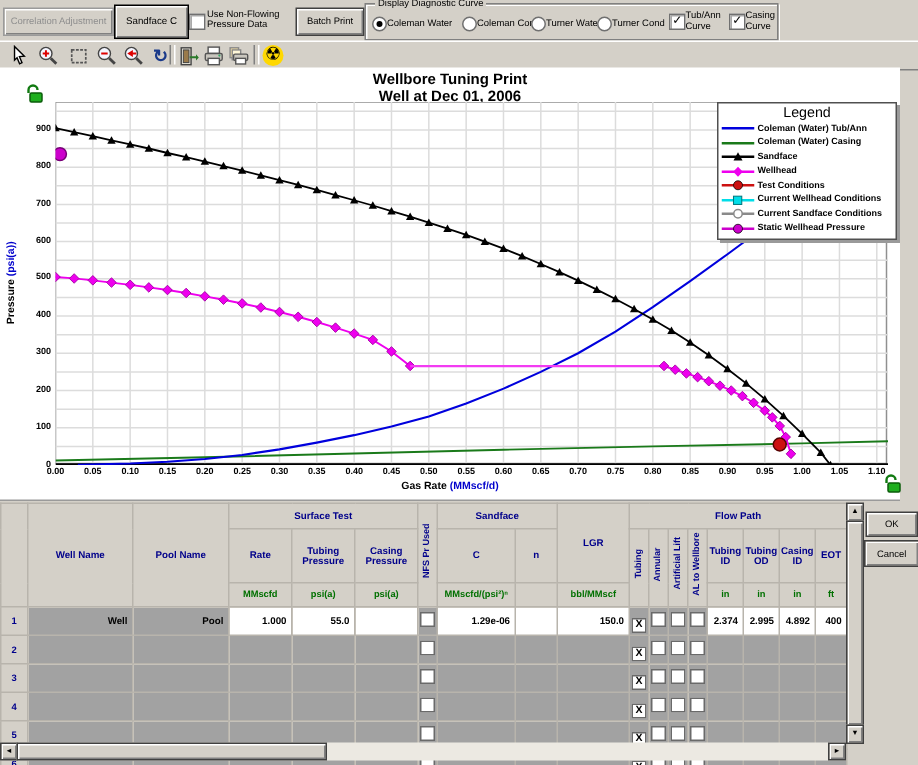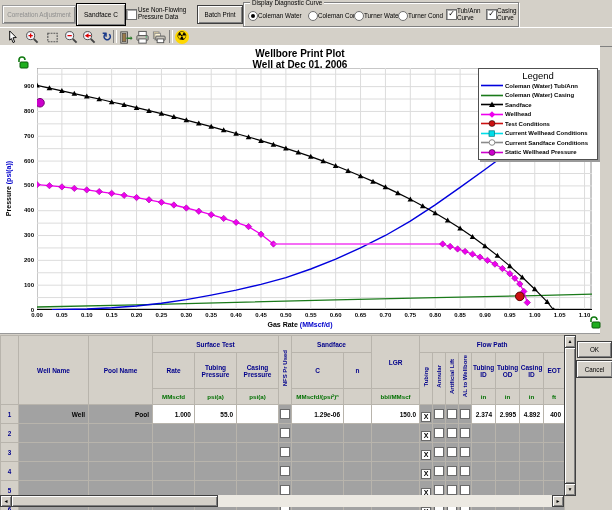--- a/index.html
+++ b/index.html
@@ -185,21 +185,21 @@
           <rect x="5.5" y="9.5" width="7" height="4" fill="#fff" stroke="#555"></rect>
         </svg>
       </span>
       <div class="tbsep" style="left: 169px;"></div>
       <span class="tbicon" style="left: 174px;">
         <span class="radglyph">☢</span>
       </span>
     </div>
 
   <div id="chartpanel">
-    <div id="chart-title">Wellbore Print Plot</div>
+    <div id="chart-title">Wellbore Tuning Print</div>
     <div id="chart-subtitle">Well at Dec 01, 2006</div>
 
     <svg class="unlock" style="left:16px;top:11px;" viewBox="0 0 13 13">
       <path d="M3,6 V4 a3 3 0 0 1 6,0" fill="none" stroke="#117a11" stroke-width="1.6"></path>
       <rect x="4" y="6" width="8" height="6" rx="1" fill="#1fae1f" stroke="#0b5c0b"></rect>
     </svg>
     <svg class="unlock" style="left:588px;top:271px;" viewBox="0 0 13 13">
       <path d="M3,6 V4 a3 3 0 0 1 6,0" fill="none" stroke="#117a11" stroke-width="1.6"></path>
       <rect x="4" y="6" width="8" height="6" rx="1" fill="#1fae1f" stroke="#0b5c0b"></rect>
     </svg>

